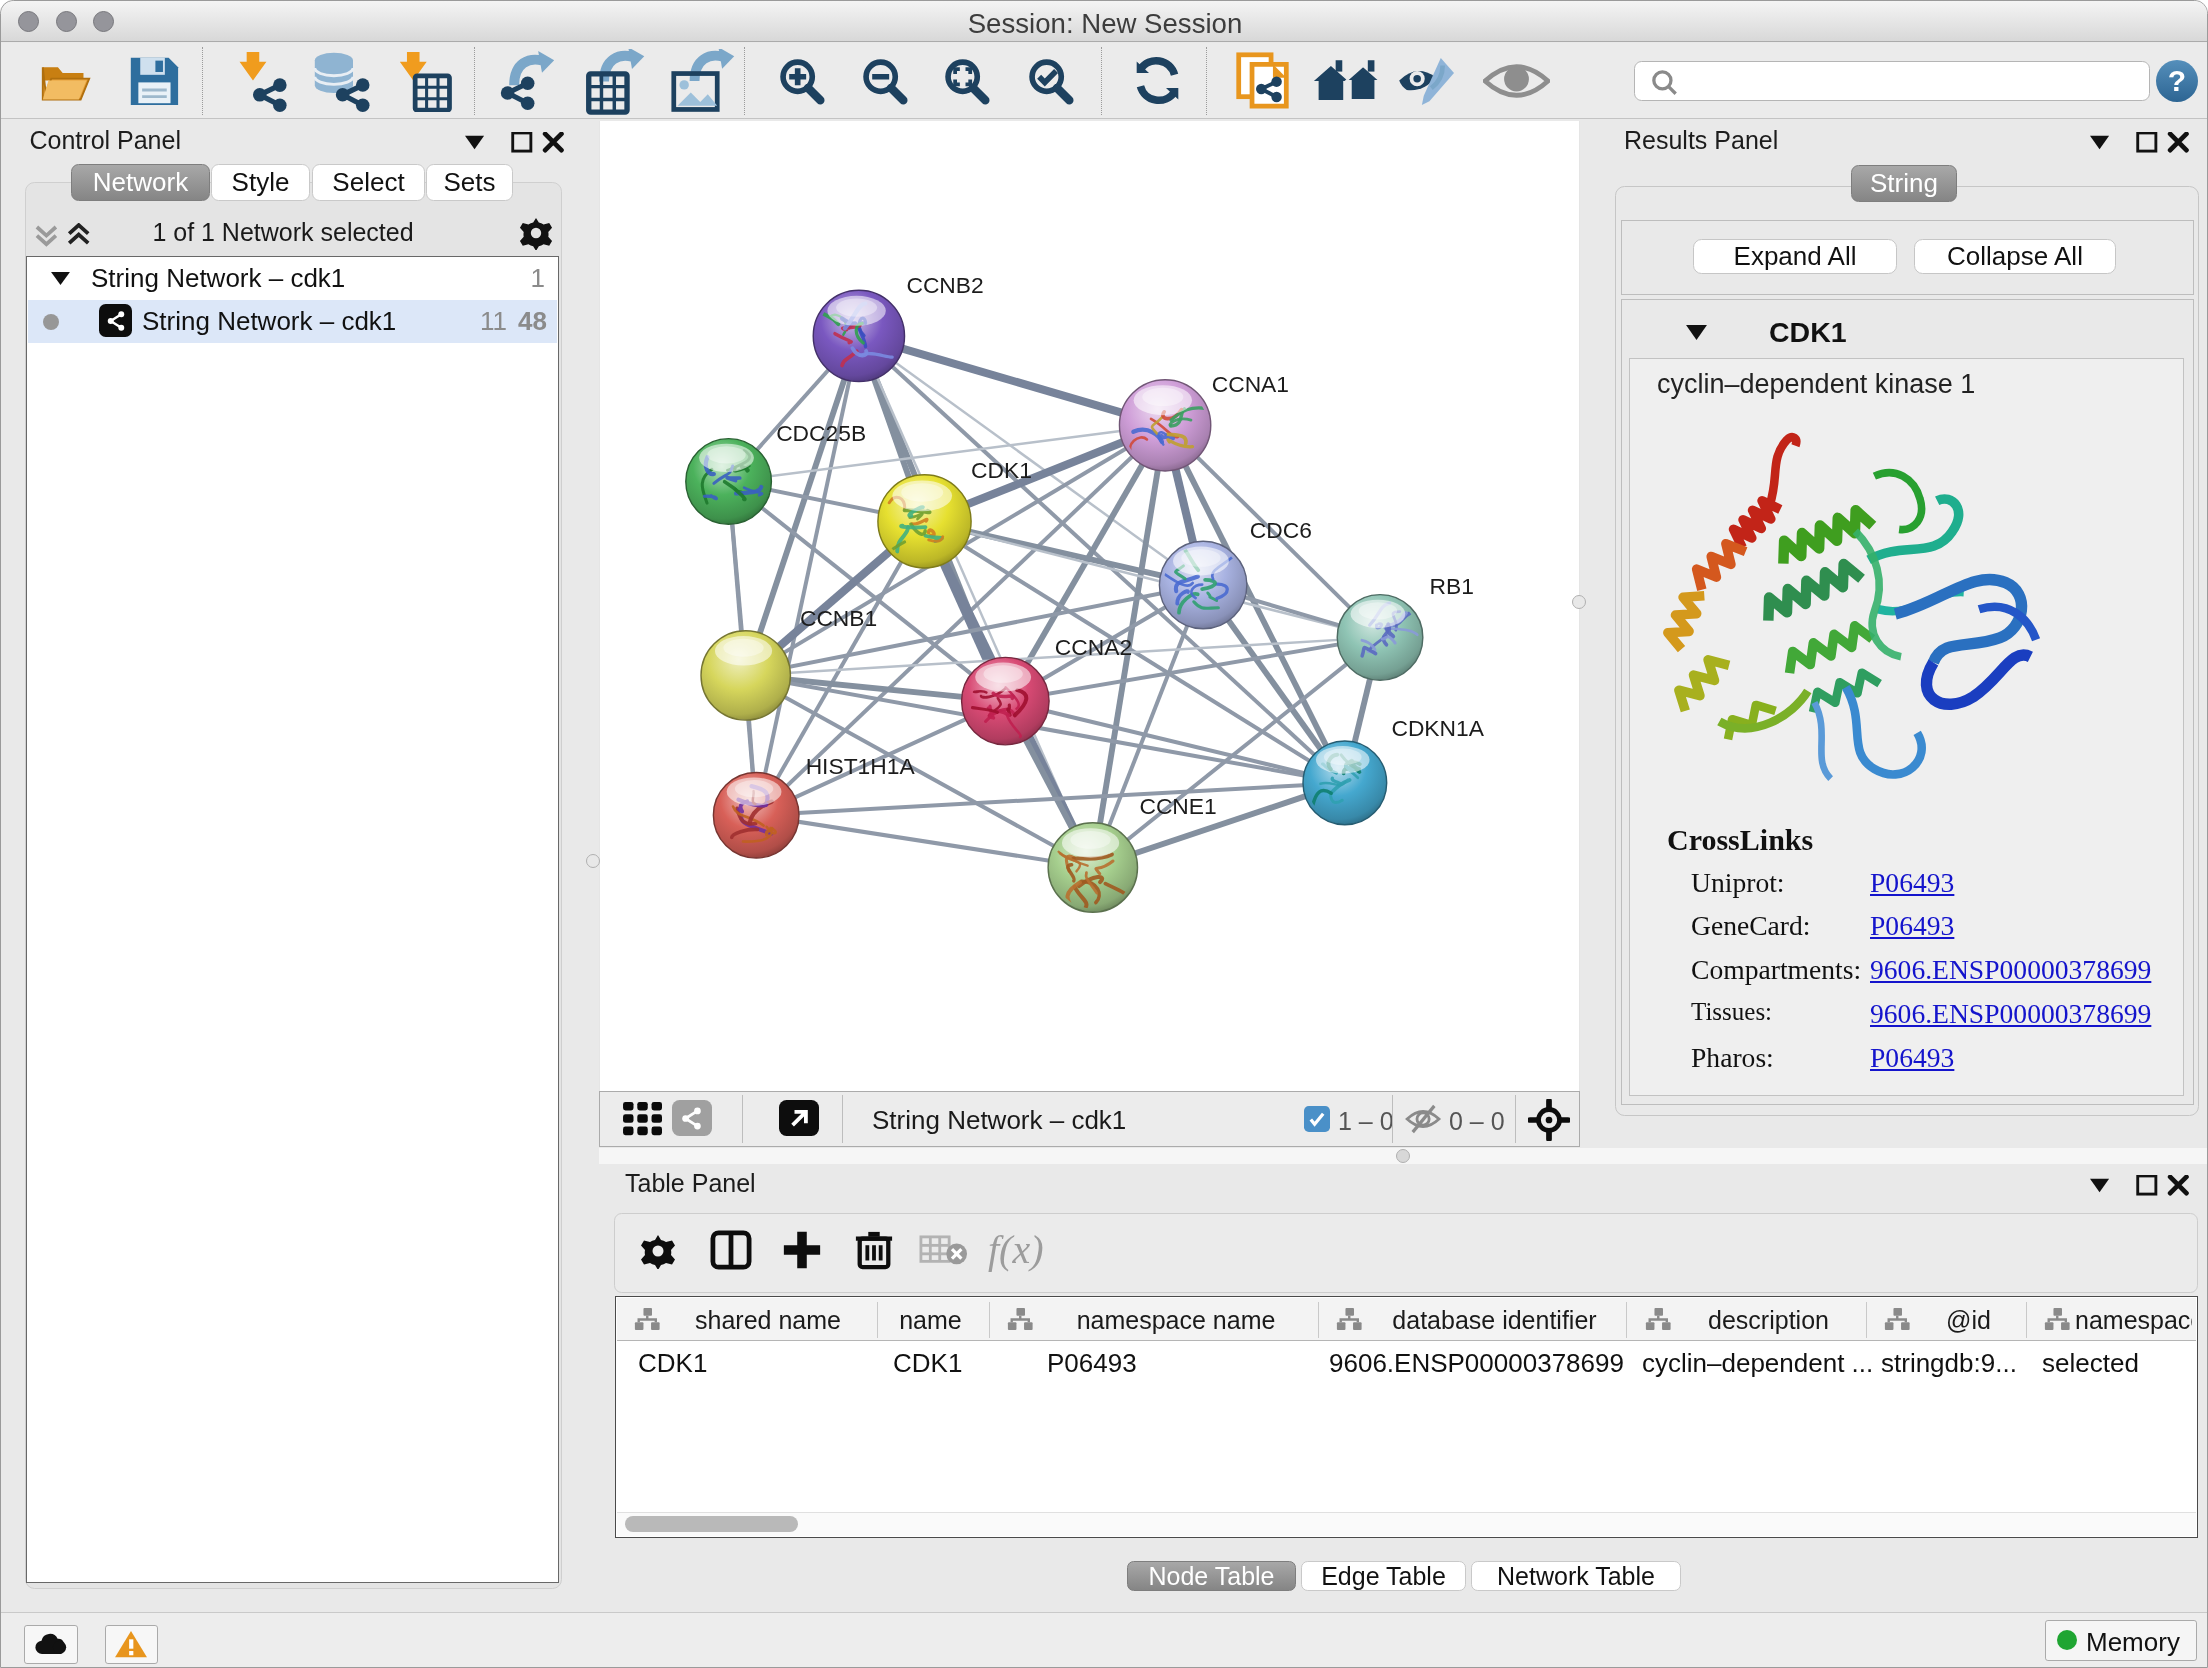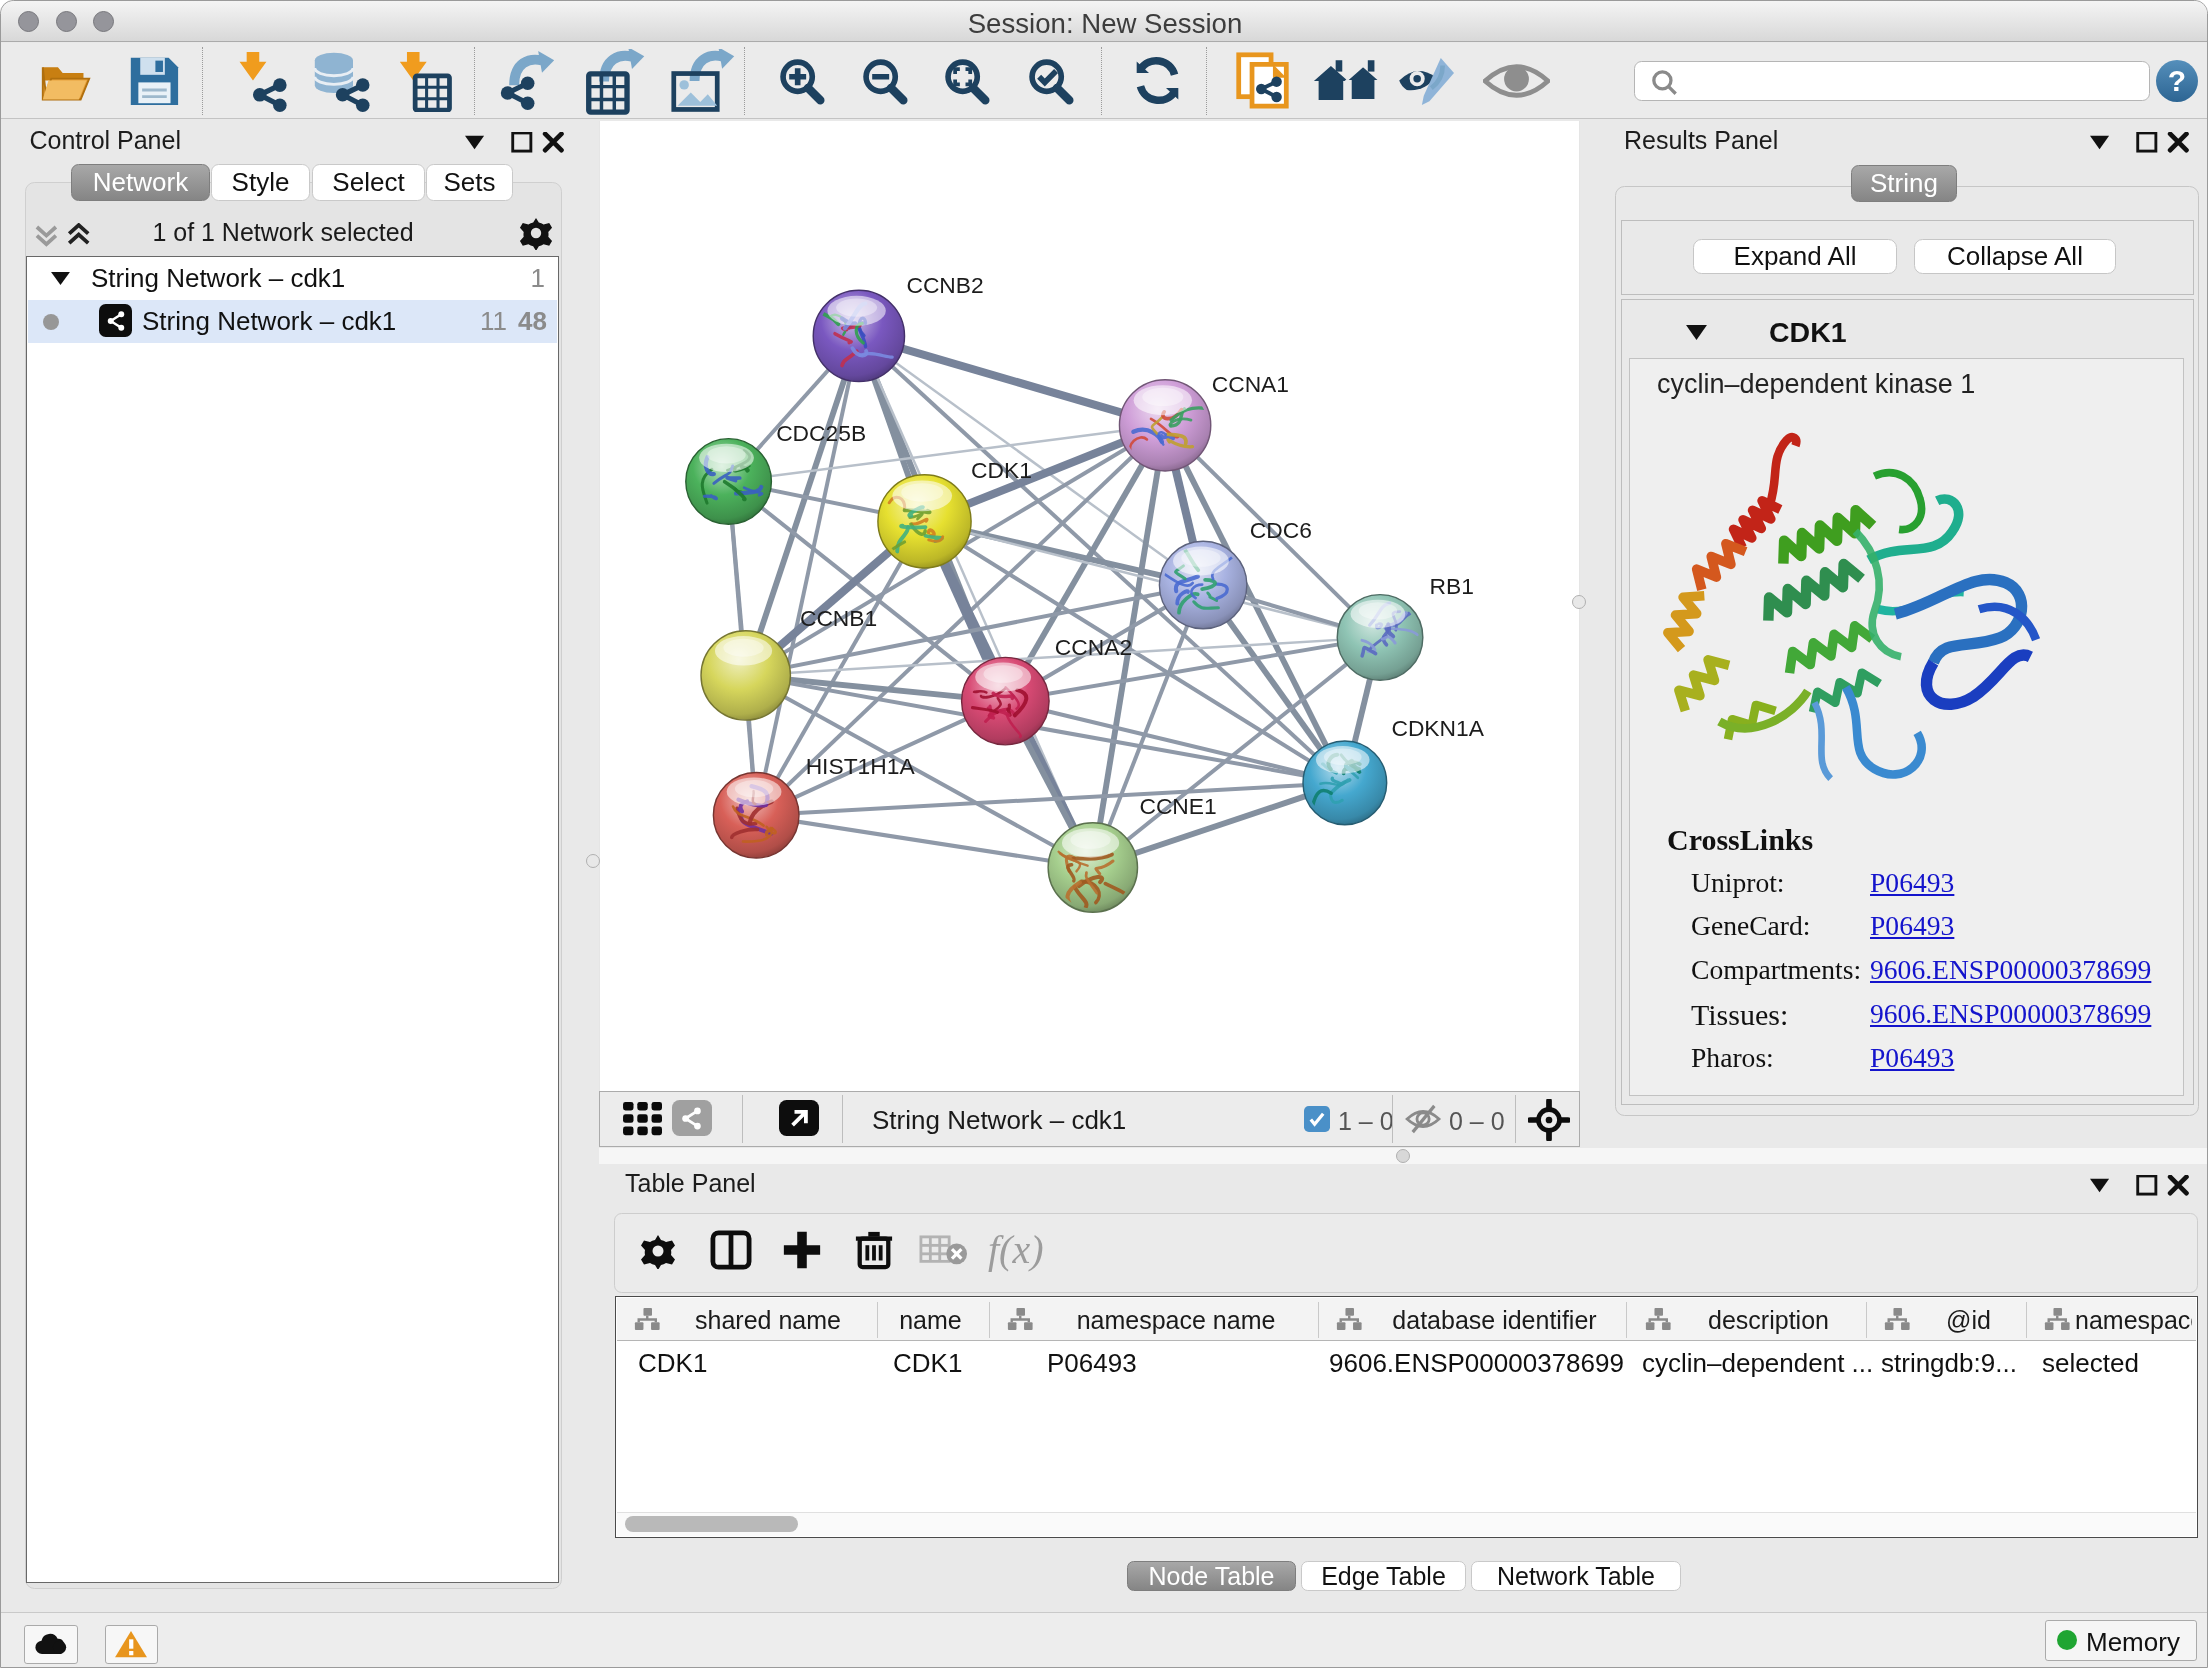--- a/index.html
+++ b/index.html
@@ -640,21 +640,21 @@
       <path d="M238 118 C 260 140 270 172 258 202 C 250 226 264 246 286 250" stroke="#35b06a" stroke-width="8" fill="none" opacity="0.9"></path>
       <path d="M258 60 C 280 50 300 62 306 84 C 312 104 300 118 284 116" stroke="#28a030" stroke-width="8" fill="none"></path>
     </svg>
     <div class="abs serif" style="left:1666px;top:822px;font-size:30px;font-weight:700;color:#111;">CrossLinks</div>
     <div class="abs serif" style="left:1690px;top:866px;font-size:27.6px;color:#111;">Uniprot:</div>
     <div class="abs serif" style="left:1869px;top:866px;font-size:27.6px;"><span class="lnk" style="color:#1414cc;text-decoration:underline;">P06493</span></div>
     <div class="abs serif" style="left:1690px;top:909px;font-size:27.6px;color:#111;">GeneCard:</div>
     <div class="abs serif" style="left:1869px;top:909px;font-size:27.6px;"><span class="lnk" style="color:#1414cc;text-decoration:underline;">P06493</span></div>
     <div class="abs serif" style="left:1690px;top:953px;font-size:27.6px;color:#111;">Compartments:</div>
     <div class="abs serif" style="left:1869px;top:953px;font-size:27.6px;"><span class="lnk" style="color:#1414cc;text-decoration:underline;">9606.ENSP00000378699</span></div>
-    <div class="abs serif" style="left:1690px;top:997px;font-size:30px;color:#111;">Tissues:</div>
+    <div class="abs serif" style="left:1690px;top:997px;font-size:25px;color:#111;">Tissues:</div>
     <div class="abs serif" style="left:1869px;top:997px;font-size:27.6px;"><span class="lnk" style="color:#1414cc;text-decoration:underline;">9606.ENSP00000378699</span></div>
     <div class="abs serif" style="left:1690px;top:1041px;font-size:27.6px;color:#111;">Pharos:</div>
     <div class="abs serif" style="left:1869px;top:1041px;font-size:27.6px;"><span class="lnk" style="color:#1414cc;text-decoration:underline;">P06493</span></div>
 <div class="abs panelttl" style="left:624px;top:1168px;">Table Panel</div>
 <svg class="abs" style="left:2089px;top:1174px" width="105" height="21" viewBox="0 0 110 22">
  <path d="M0 4 l20 0 l-10 14 Z" fill="#111"></path>
  <rect x="50" y="1" width="19" height="19" fill="none" stroke="#111" stroke-width="3"></rect>
  <path d="M84 2 L101 19 M101 2 L84 19" stroke="#111" stroke-width="5" stroke-linecap="round"></path>
 </svg>
 <div class="abs" style="left:613px;top:1212px;width:1584px;height:80px;background:#ebebeb;border:1px solid #cdcdcd;border-radius:7.6px;"></div>

